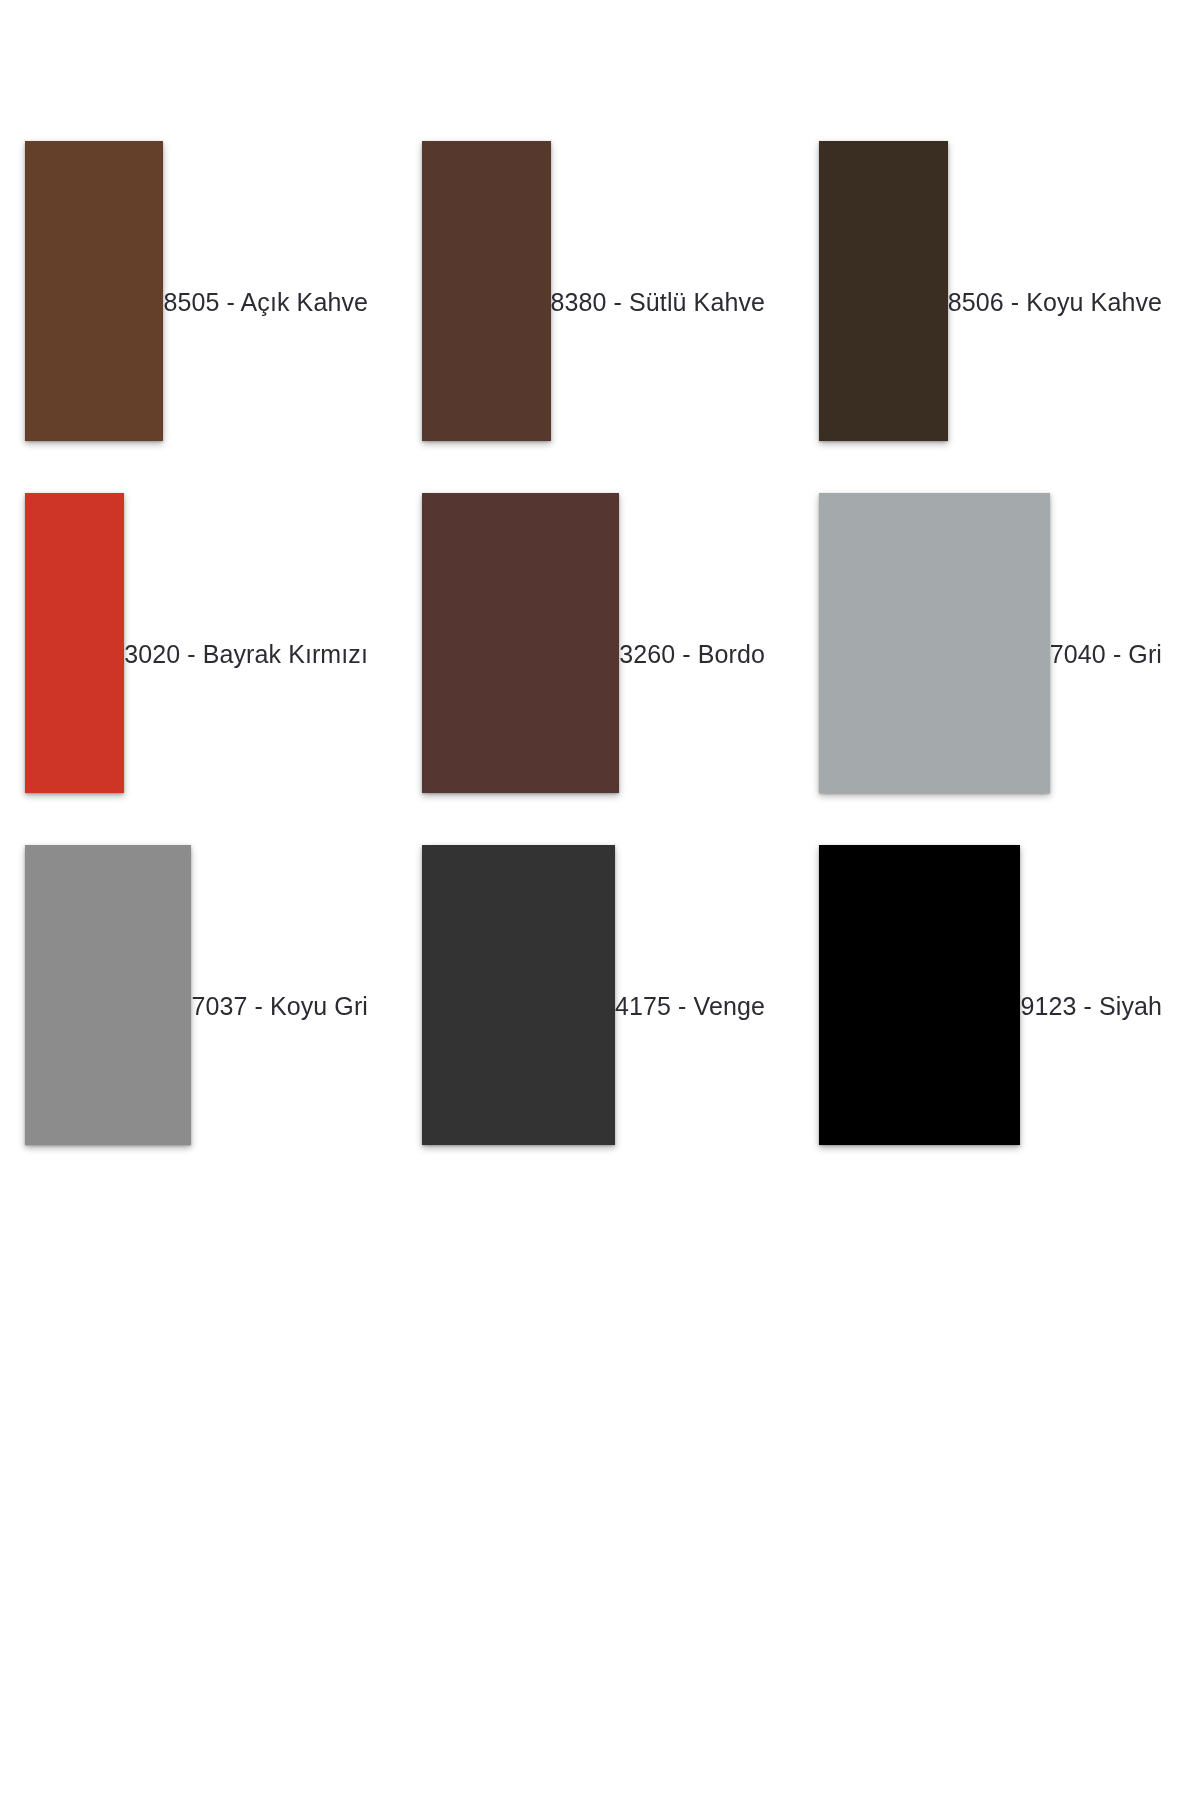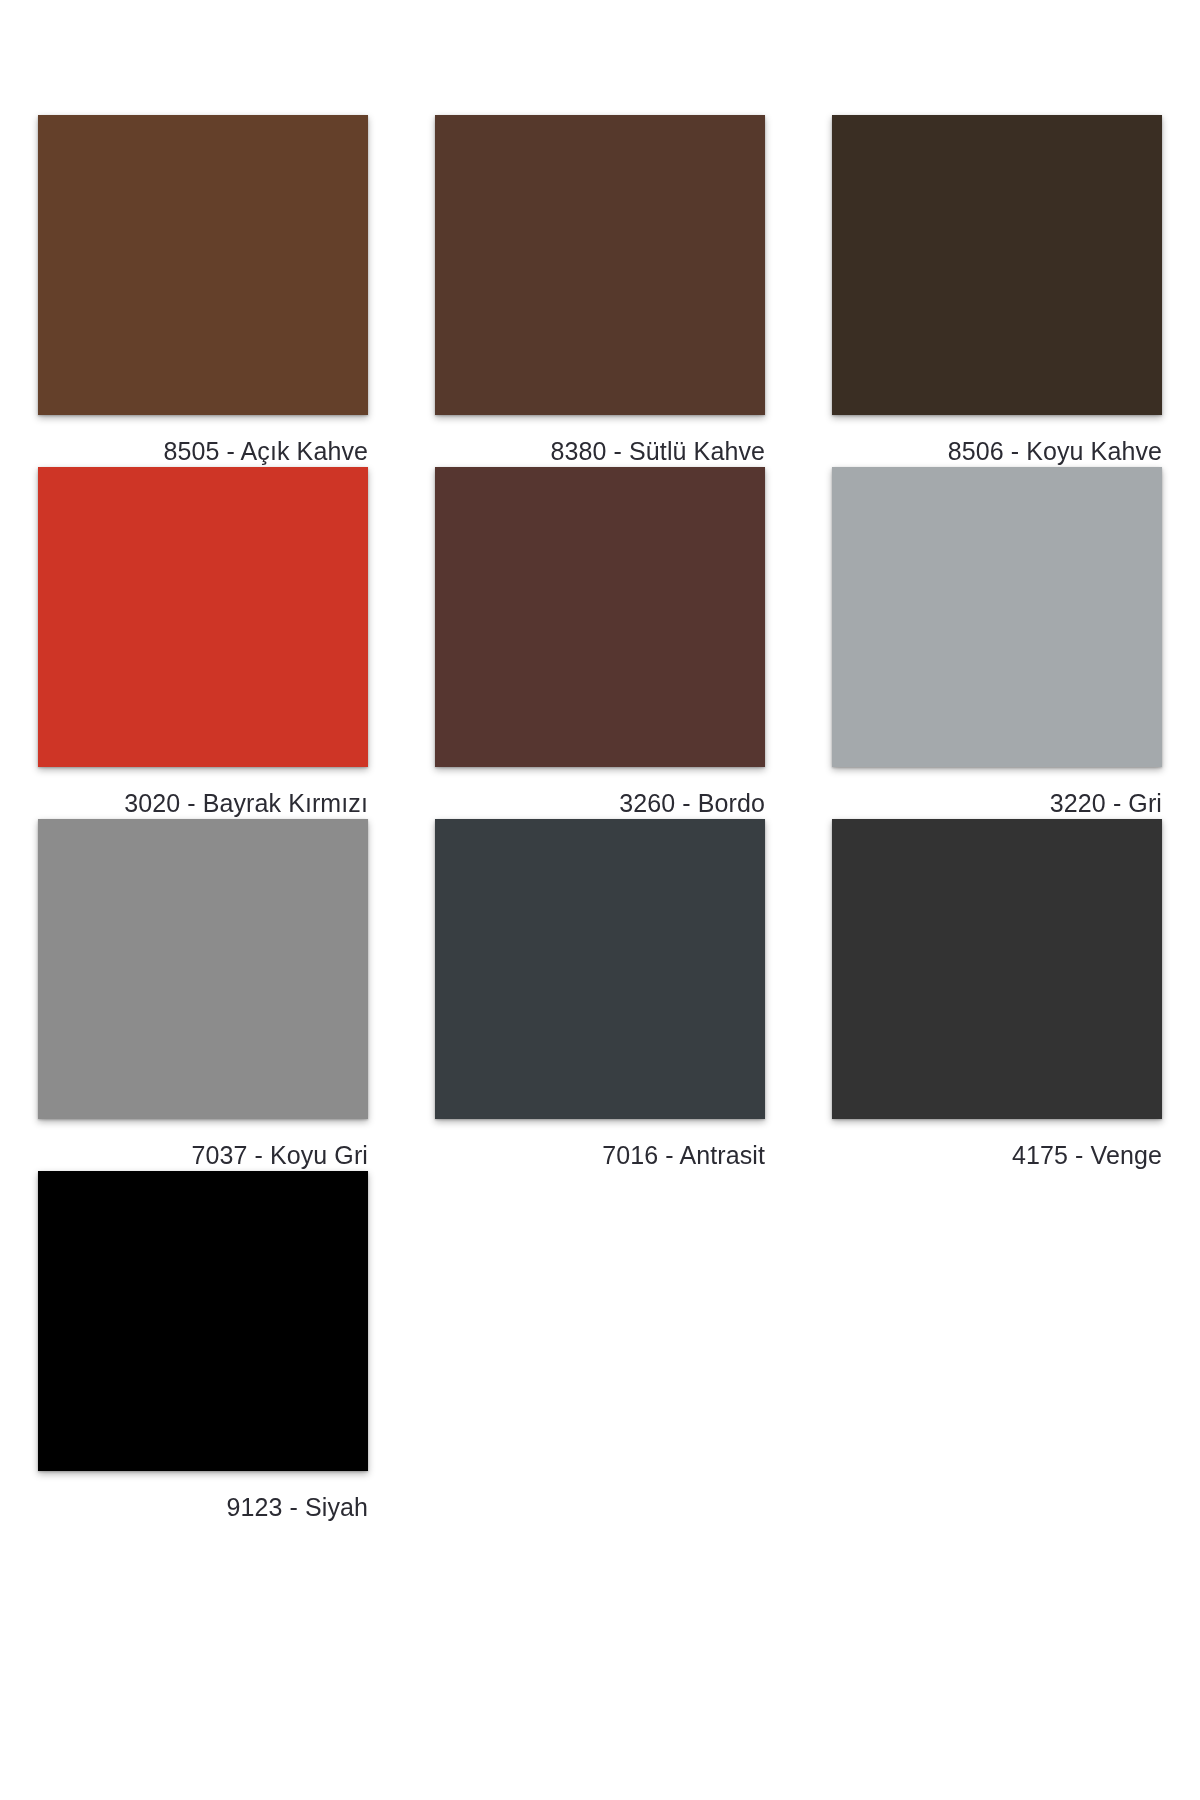--- a/index.html
+++ b/index.html
@@ -27,22 +27,21 @@
     grid-template-columns: repeat(3, 343px);
     grid-auto-rows: 352px;
     justify-content: start;
     column-gap: 54px;
     row-gap: 0px;
     margin-left: 5px;
   }
 
   .swatch-cell {
     display: flex;
-    flex-direction: column;
-    align-items: flex-end;
+    align-items: center;
     width: 343px;
   }
 
   .swatch-chip {
     width: 330px;
     height: 300px;
     box-shadow: 0 3px 7px rgba(0,0,0,0.30),
                 0 1px 2px rgba(0,0,0,0.22);
     background: #cccccc;
   }
@@ -83,29 +82,25 @@
       <div class="swatch-cell">
         <div class="swatch-chip" style="background-color: rgb(206, 53, 38);"></div>
         <div class="swatch-label">3020 - Bayrak Kırmızı</div>
       </div>
       <div class="swatch-cell">
         <div class="swatch-chip" style="background-color: rgb(86, 54, 48);"></div>
         <div class="swatch-label">3260 - Bordo</div>
       </div>
       <div class="swatch-cell">
         <div class="swatch-chip" style="background-color: rgb(164, 169, 172);"></div>
-        <div class="swatch-label">3220 - Gri</div>
+        <div class="swatch-label">7040 - Gri</div>
       </div>
       <div class="swatch-cell">
         <div class="swatch-chip" style="background-color: rgb(140, 140, 140);"></div>
         <div class="swatch-label">7037 - Koyu Gri</div>
-      </div>
-      <div class="swatch-cell">
-        <div class="swatch-chip" style="background-color: rgb(56, 62, 66);"></div>
-        <div class="swatch-label">7016 - Antrasit</div>
       </div>
       <div class="swatch-cell">
         <div class="swatch-chip" style="background-color: rgb(51, 51, 51);"></div>
         <div class="swatch-label">4175 - Venge</div>
       </div>
       <div class="swatch-cell">
         <div class="swatch-chip" style="background-color: rgb(0, 0, 0);"></div>
         <div class="swatch-label">9123 - Siyah</div>
       </div>
     </div>

